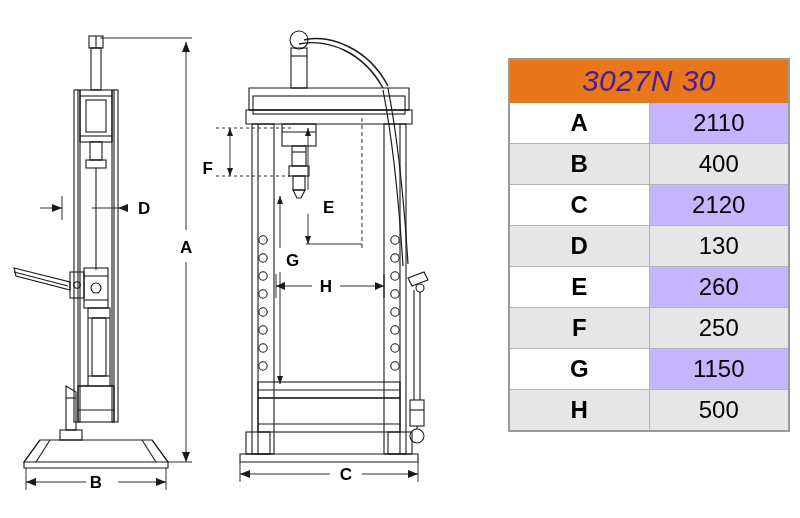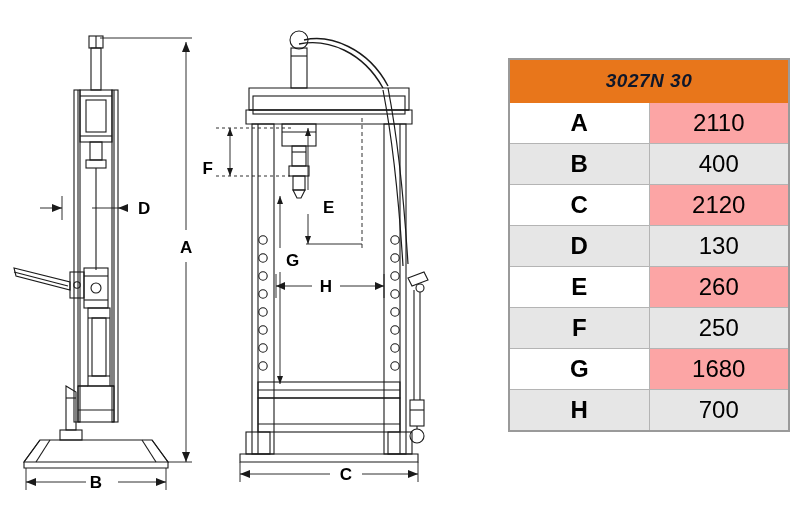--- a/index.html
+++ b/index.html
@@ -44,36 +44,36 @@
   #spec-table td {
     height: 38px;
     border: 1px solid #b4b4b4;
     font-size: 24px;
     text-align: center;
     vertical-align: middle;
     color: #000000;
   }
   #spec-table tr.header td {
     background: #e8761b;
-    color: #0f172a;
-    font-weight: bold;
+    color: #4c1d95;
+    font-weight: normal;
     font-style: italic;
-    font-size: 19px;
+    font-size: 30px;
     height: 40px;
     border: 1px solid #e8761b;
     letter-spacing: 0.5px;
   }
   #spec-table td.label-cell {
     width: 112px;
     font-weight: bold;
     background: #ffffff;
   }
   #spec-table td.value-cell {
     width: 168px;
-    background: #fca5a5;
+    background: #c4b5fd;
     font-weight: normal;
   }
   #spec-table tr.alt td.label-cell,
   #spec-table tr.alt td.value-cell {
     background: #e6e6e6;
   }
   .dim-label {
     font-family: "Liberation Sans", sans-serif;
     font-size: 17px;
     font-weight: bold;
@@ -310,22 +310,22 @@
       <tr>
         <td class="label-cell">E</td>
         <td class="value-cell">260</td>
       </tr>
       <tr class="alt">
         <td class="label-cell">F</td>
         <td class="value-cell">250</td>
       </tr>
       <tr>
         <td class="label-cell">G</td>
-        <td class="value-cell">1680</td>
+        <td class="value-cell">1150</td>
       </tr>
       <tr class="alt">
         <td class="label-cell">H</td>
-        <td class="value-cell">700</td>
+        <td class="value-cell">500</td>
       </tr>
     </tbody>
   </table>
 
 </div>
 
 </body></html>

